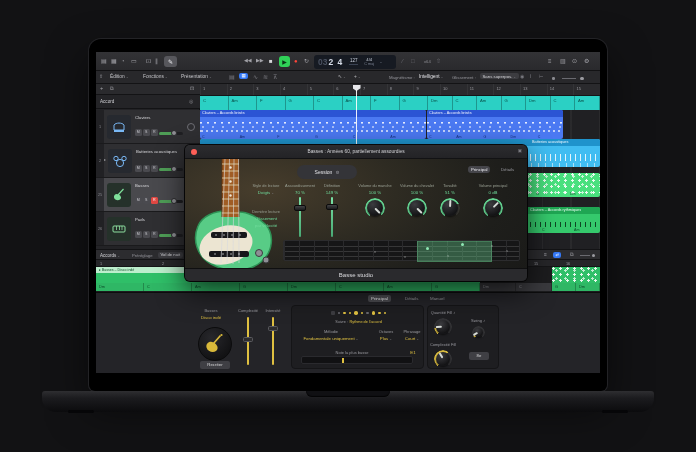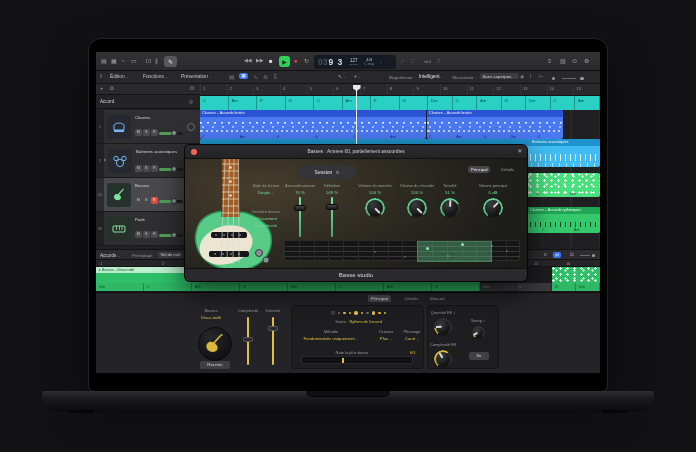--- a/index.html
+++ b/index.html
@@ -137,21 +137,21 @@
 
         <span class="abs ic" style="left:148px;top:6px;font-size:5px;">◀◀</span>
         <span class="abs ic" style="left:160px;top:6px;font-size:5px;">▶▶</span>
         <span class="abs ic" style="left:173px;top:5.5px;color:#d6d6da;">■</span>
         <span class="abs playbtn" style="left:183px;top:4px;">▶</span>
         <span class="abs" style="left:198px;top:5.5px;color:#ff453a;font-size:6px;">●</span>
         <span class="abs ic" style="left:208px;top:5.5px;">↻</span>
 
         <div class="abs lcd">
           <span style="color:#4a5160;font-size:8.5px;font-weight:bold;margin-left:4px;">03</span>
-          <span style="color:#d7dde8;font-size:8.5px;font-weight:bold;margin-left:1px;letter-spacing:1px;">9 3</span>
+          <span style="color:#d7dde8;font-size:8.5px;font-weight:bold;margin-left:1px;letter-spacing:1px;">2 4</span>
           <span style="display:flex;flex-direction:column;align-items:center;margin-left:6px;">
             <span style="color:#c9d0dc;font-size:4.5px;">127</span>
             <span style="width:9px;height:1.5px;background:#3a4252;margin-top:1px;"></span>
           </span>
           <span style="display:flex;flex-direction:column;align-items:center;margin-left:6px;">
             <span style="color:#c9d0dc;font-size:4.2px;">4/4</span>
             <span style="color:#7a8292;font-size:3.8px;">C maj</span>
           </span>
           <span style="color:#6a7280;font-size:4px;margin-left:5px;">⌄</span>
         </div>

